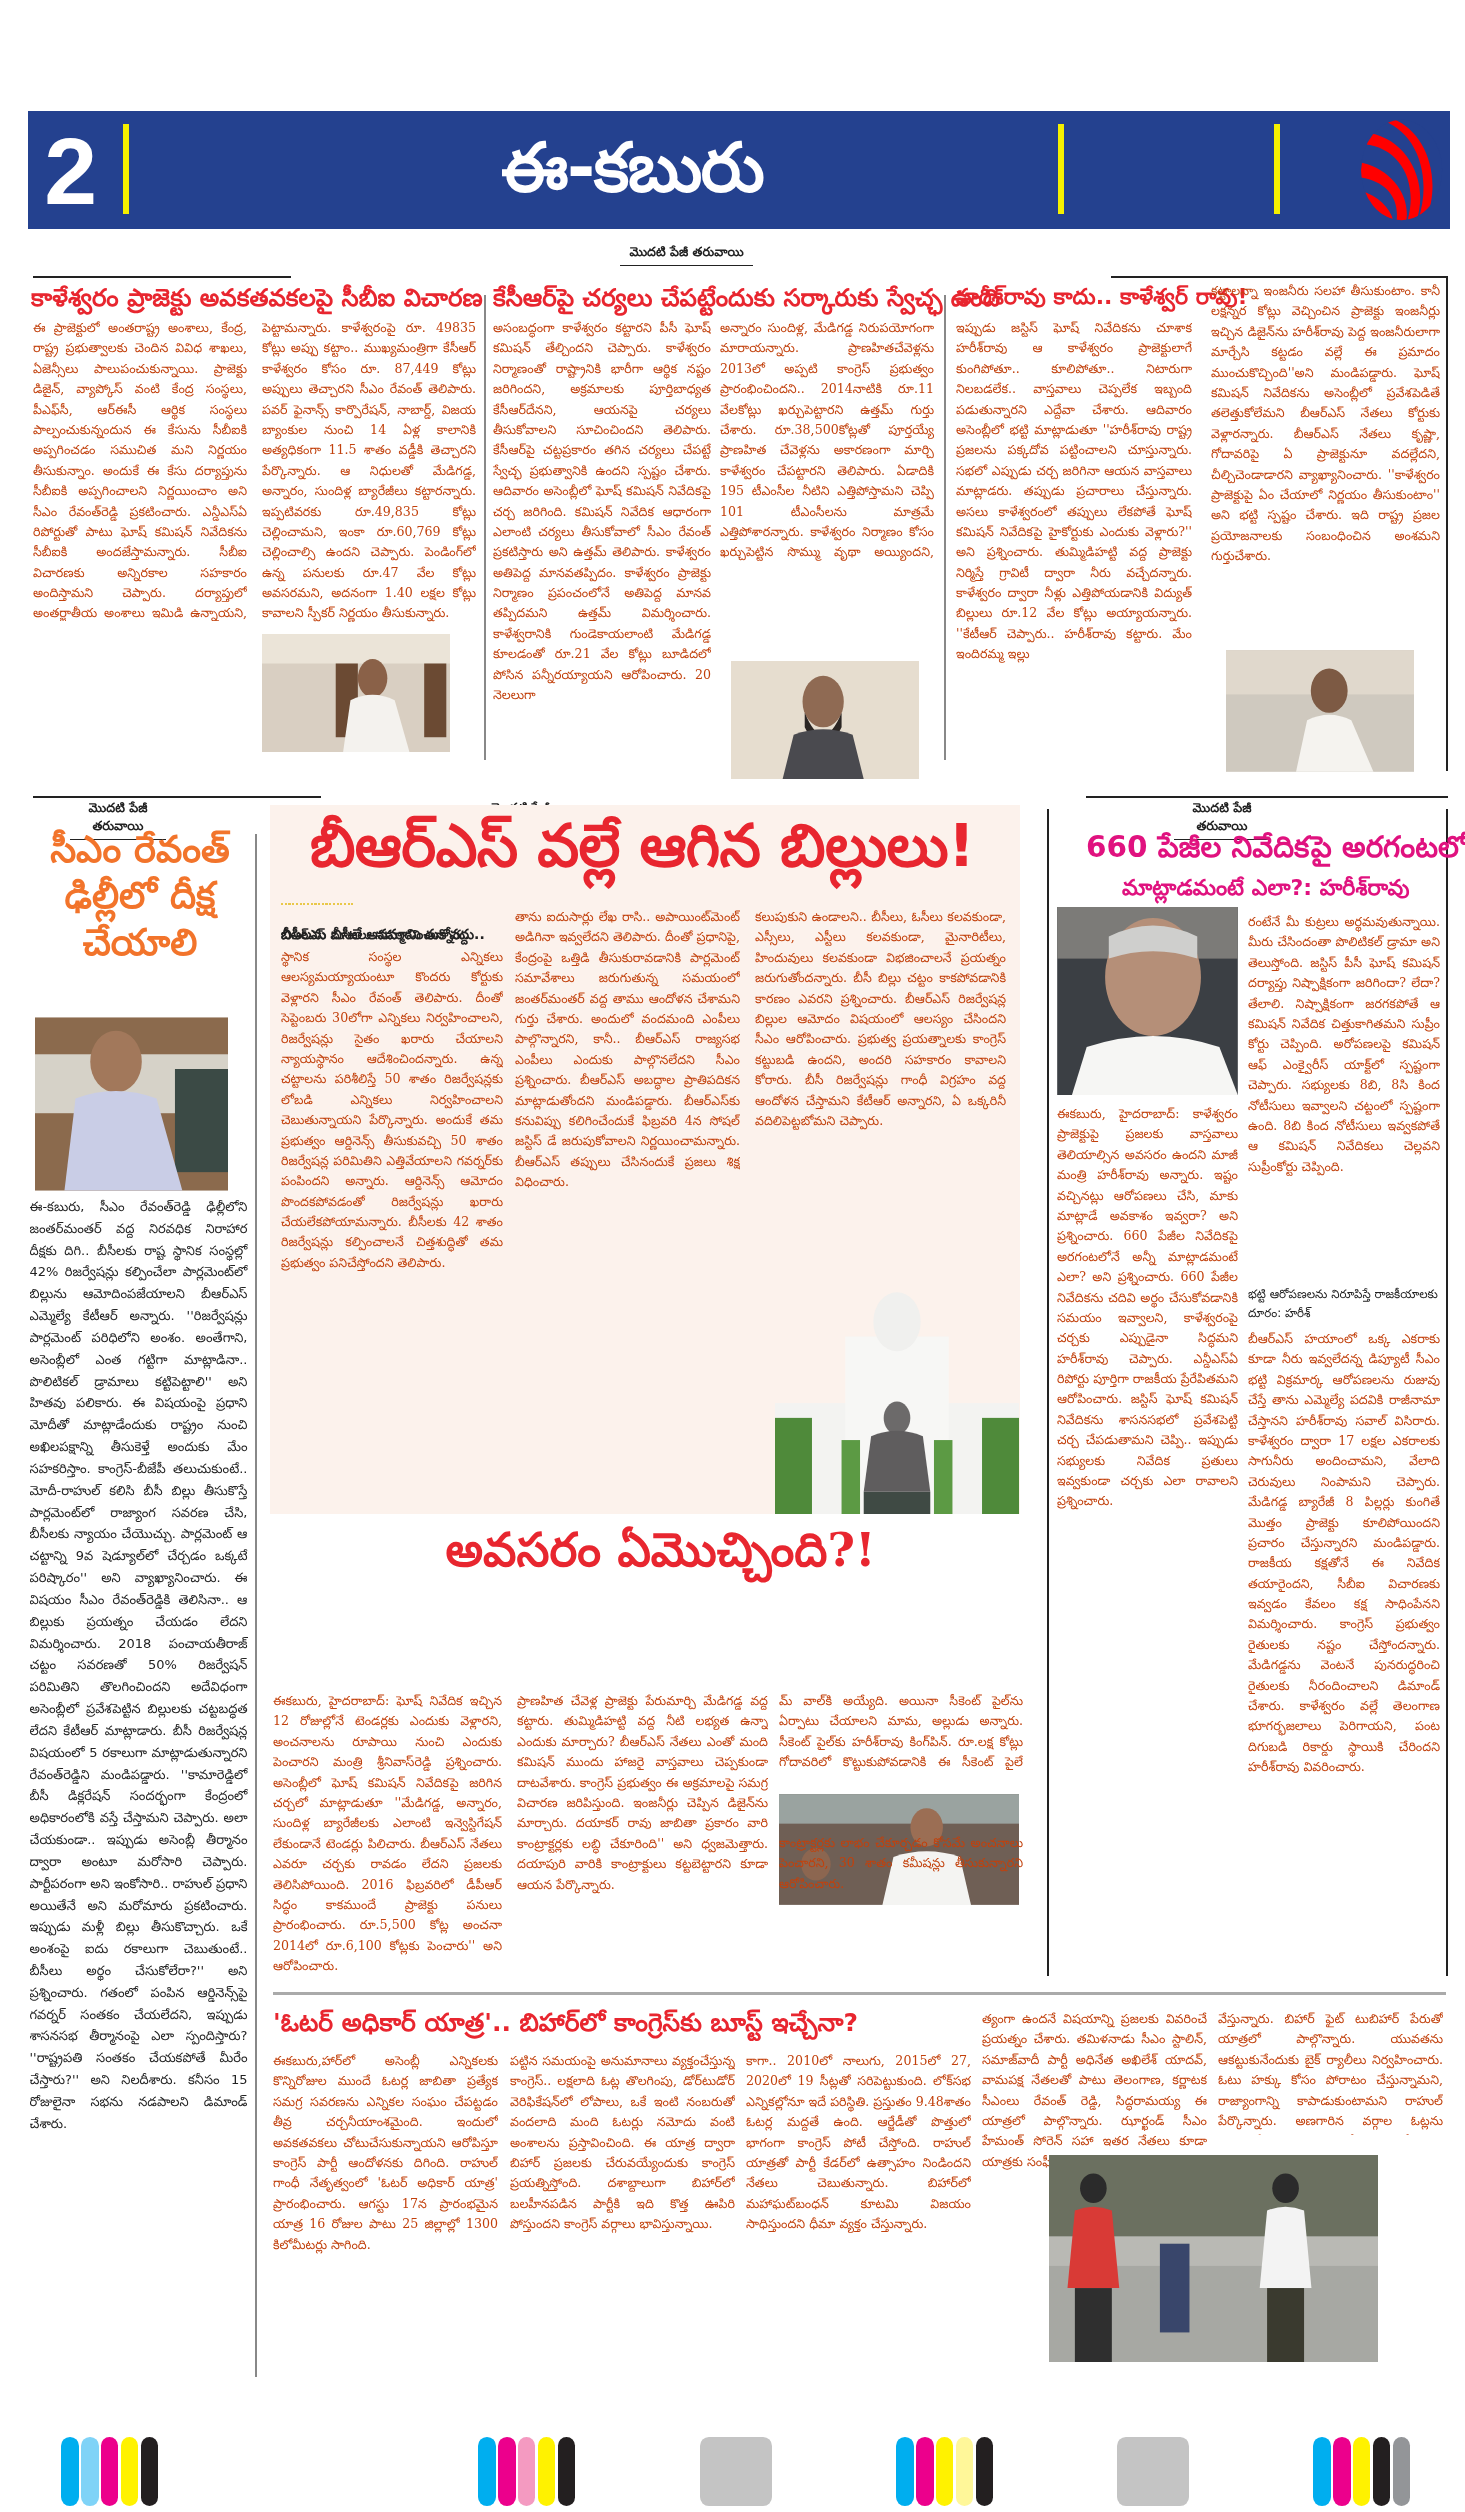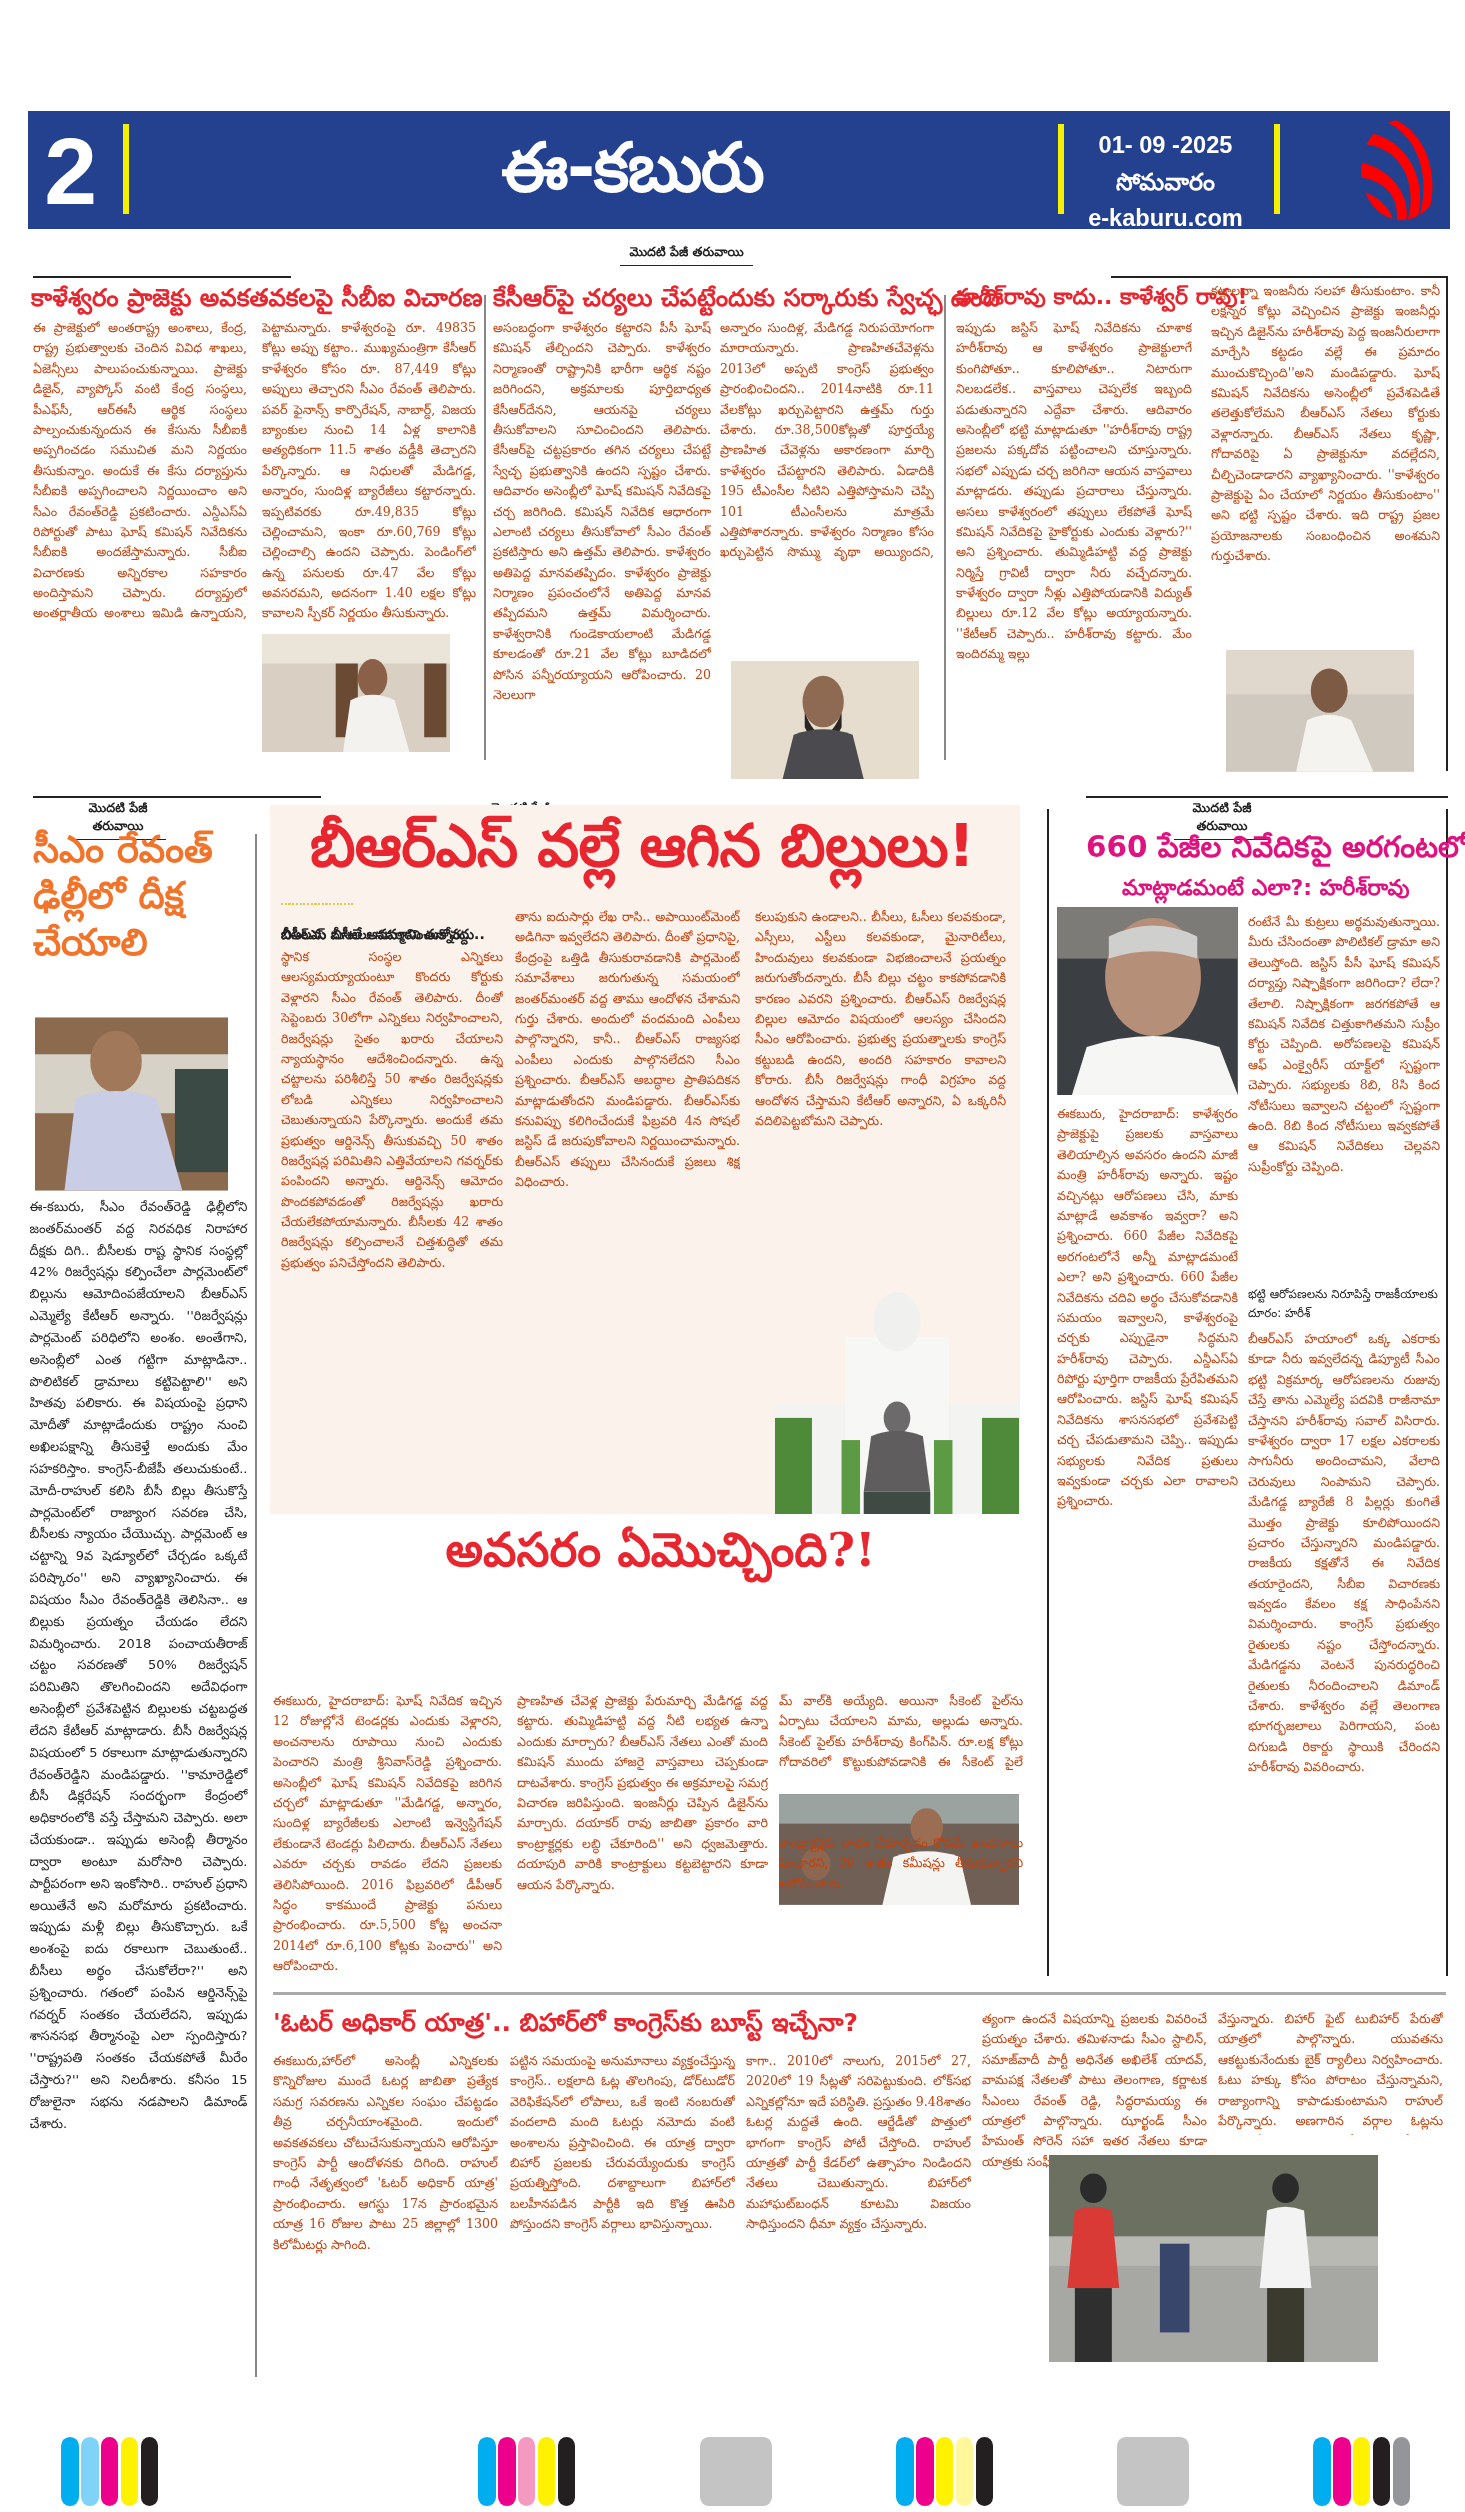--- a/index.html
+++ b/index.html
@@ -40,25 +40,20 @@
   .reg.grey span { width: 72px; border-radius: 8.9px; }
 </style>
 </head>
 <body>
 
 <div id="masthead" class="abs">
   <div class="abs pagenum">2</div>
   <div class="abs vbar" style="left:95px; top:13.3px; height:90px;"></div>
   <div class="abs title">ఈ-కబురు</div>
   <div class="abs vbar" style="left:1030px; top:13.3px; height:90px;"></div>
-  <div class="abs date">
-    <div>01- 09 -2025</div>
-    <div>సోమవారం</div>
-    <div>e-kaburu.com</div>
-  </div>
   <div class="abs vbar" style="left:1246px; top:13.3px; height:90px;"></div>
   <svg class="abs logo" viewBox="0 0 150 160">
     <defs>
         <clipPath id="gc">
           <ellipse cx="90" cy="80" rx="55" ry="68"></ellipse>
         </clipPath>
       </defs>
     <g clip-path="url(#gc)">
       <rect x="30" y="10" width="120" height="150" fill="#24418f"></rect>
       <path d="M70 8 C120 20,150 90,120 155 L110 155 C135 90,110 25,60 12 Z" fill="#ff0000"></path>
@@ -114,21 +109,21 @@
 </div>
 <div class="abs" style="left:1446px; top:276px; width:1.5px; height:495px; background:#222;"></div>
 
 <div class="abs rule" style="left:33px; top:796px; width:229px;"></div>
 <div class="abs continued" style="left:70px; top:800px; width:96px;">మొదటి పేజీ తరువాయి</div>
 <div class="abs rule" style="left:251px; top:796px; width:70px;"></div>
 <div class="abs continued" style="left:476px; top:800px; width:89px;">మొదటి పేజీ తరువాయి</div>
 <div class="abs rule" style="left:1086px; top:796px; width:362px;"></div>
 <div class="abs continued" style="left:1174px; top:800px; width:96px;">మొదటి పేజీ తరువాయి</div>
 
-<div class="abs headline orange" style="left:33px; top:827px; width:214px; font-size:37px; line-height:1.25; white-space:normal;">సీఎం రేవంత్ ఢిల్లీలో దీక్ష చేయాలి</div>
+<div class="abs headline orange" style="left:33px; top:827px; width:214px; font-size:37px; line-height:1.25; text-align:center; white-space:normal;">సీఎం రేవంత్ ఢిల్లీలో దీక్ష చేయాలి</div>
 <div class="abs photo" style="left:35px; top:1017px; width:193px; height:174px;">
   <svg width="193" height="174" viewBox="0 0 262 235">
     <rect width="262" height="235" fill="#8b6a4d"></rect>
     <rect x="0" y="50" width="262" height="80" fill="#d6d2c8"></rect>
     <rect x="190" y="70" width="72" height="140" fill="#3b4a45"></rect>
     <ellipse cx="110" cy="60" rx="35" ry="42" fill="#a2785b"></ellipse>
     <path d="M40 235 L55 110 Q110 90 165 110 L200 235 Z" fill="#c9cde6"></path>
   </svg>
 </div>
 <div class="abs body-text" style="left:29.5px; top:1196px; width:218px; height:1182px; font-family:'DejaVu Sans',sans-serif; font-size:13px; line-height:1.68; color:#222;">ఈ-కబురు, సీఎం రేవంత్‌రెడ్డి ఢిల్లీలోని జంతర్‌మంతర్ వద్ద నిరవధిక నిరాహార దీక్షకు దిగి.. బీసీలకు రాష్ట స్థానిక సంస్థల్లో 42% రిజర్వేషన్లు కల్పించేలా పార్లమెంట్‌లో బిల్లును ఆమోదింపజేయాలని బీఆర్ఎస్ ఎమ్మెల్యే కేటీఆర్ అన్నారు. ''రిజర్వేషన్లు పార్లమెంట్ పరిధిలోని అంశం. అంతేగాని, అసెంబ్లీలో ఎంత గట్టిగా మాట్లాడినా.. పొలిటికల్ డ్రామాలు కట్టిపెట్టాలి'' అని హితవు పలికారు. ఈ విషయంపై ప్రధాని మోదీతో మాట్లాడేందుకు రాష్ట్రం నుంచి అఖిలపక్షాన్ని తీసుకెళ్తే అందుకు మేం సహకరిస్తాం. కాంగ్రెస్-బీజేపీ తలుచుకుంటే.. మోదీ-రాహుల్ కలిసి బీసీ బిల్లు తీసుకొస్తే పార్లమెంట్‌లో రాజ్యాంగ సవరణ చేసి, బీసీలకు న్యాయం చేయొచ్చు. పార్లమెంట్ ఆ చట్టాన్ని 9వ షెడ్యూల్‌లో చేర్చడం ఒక్కటే పరిష్కారం'' అని వ్యాఖ్యానించారు. ఈ విషయం సీఎం రేవంత్‌రెడ్డికి తెలిసినా.. ఆ బిల్లుకు ప్రయత్నం చేయడం లేదని విమర్శించారు. 2018 పంచాయతీరాజ్ చట్టం సవరణతో 50% రిజర్వేషన్ పరిమితిని తొలగించిందని అదేవిధంగా అసెంబ్లీలో ప్రవేశపెట్టిన బిల్లులకు చట్టబద్ధత లేదని కేటీఆర్ మాట్లాడారు. బీసీ రిజర్వేషన్ల విషయంలో 5 రకాలుగా మాట్లాడుతున్నారని రేవంత్‌రెడ్డిని మండిపడ్డారు. ''కామారెడ్డిలో బీసీ డిక్లరేషన్ సందర్భంగా కేంద్రంలో అధికారంలోకి వస్తే చేస్తామని చెప్పారు. అలా చేయకుండా.. ఇప్పుడు అసెంబ్లీ తీర్మానం ద్వారా అంటూ మరోసారి చెప్పారు. పార్టీపరంగా అని ఇంకోసారి.. రాహుల్ ప్రధాని అయితేనే అని మరోమారు ప్రకటించారు. ఇప్పుడు మళ్లీ బిల్లు తీసుకొచ్చారు. ఒకే అంశంపై ఐదు రకాలుగా చెబుతుంటే.. బీసీలు అర్థం చేసుకోలేరా?'' అని ప్రశ్నించారు. గతంలో పంపిన ఆర్డినెన్స్‌పై గవర్నర్ సంతకం చేయలేదని, ఇప్పుడు శాసనసభ తీర్మానంపై ఎలా స్పందిస్తారు? ''రాష్ట్రపతి సంతకం చేయకపోతే మీరేం చేస్తారు?'' అని నిలదీశారు. కనీసం 15 రోజులైనా సభను నడపాలని డిమాండ్ చేశారు.</div>

